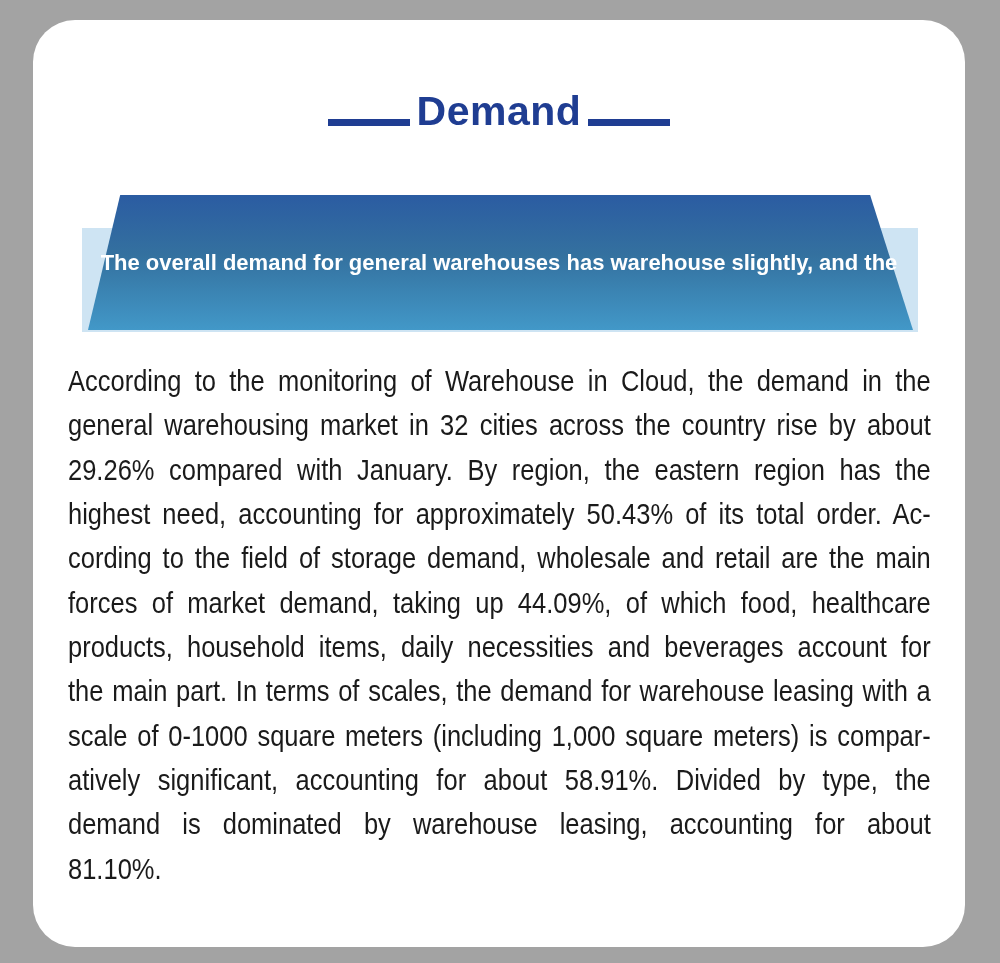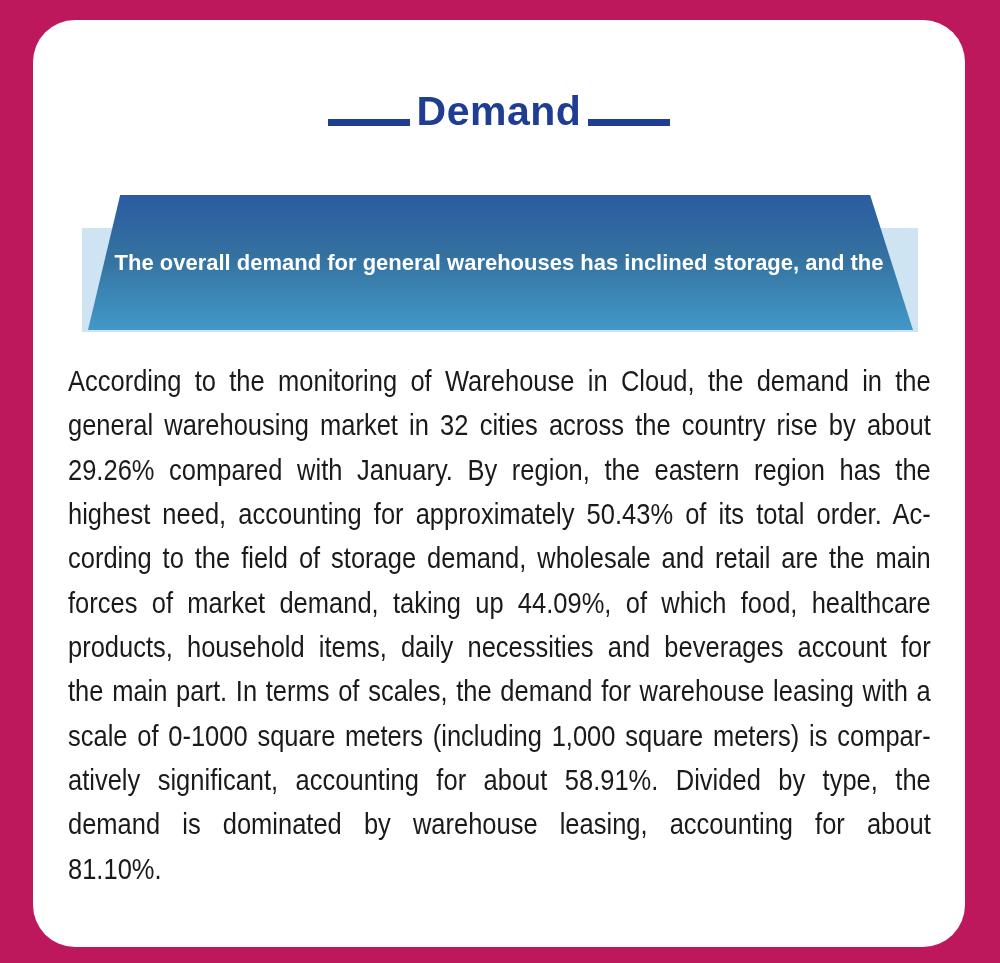--- a/index.html
+++ b/index.html
@@ -9,21 +9,21 @@
   body {
     width: 1000px;
     height: 963px;
     font-family: "Liberation Sans", "DejaVu Sans", sans-serif;
     overflow: hidden;
   }
   .page {
     position: relative;
     width: 1000px;
     height: 963px;
-    background: #be185d;
+    background: #a3a3a3;
   }
   .card {
     position: absolute;
     left: 33px;
     top: 20px;
     width: 932px;
     height: 927px;
     background: #FFFFFF;
     border-radius: 42px;
   }
@@ -132,21 +132,21 @@
     <div class="title-row">
       <span class="dash"></span>
       <h1 class="title-text">Demand</h1>
       <span class="dash"></span>
     </div>
 
     <div class="banner">
       <div class="banner-backdrop"></div>
       <div class="banner-trapezoid"></div>
       <div class="banner-text">
-        <div class="banner-line">The overall demand for general warehouses has inclined storage, and the</div>
+        <div class="banner-line">The overall demand for general warehouses has warehouse slightly, and the</div>
       </div>
     </div>
 
     <div class="body-block">
       <div class="line">According to the monitoring of Warehouse in Cloud, the demand in the</div>
       <div class="line">general warehousing market in 32 cities across the country rise by about</div>
       <div class="line">29.26% compared with January. By region, the eastern region has the</div>
       <div class="line">highest need, accounting for approximately 50.43% of its total order. Ac-</div>
       <div class="line">cording to the field of storage demand, wholesale and retail are the main</div>
       <div class="line">forces of market demand, taking up 44.09%, of which food, healthcare</div>

